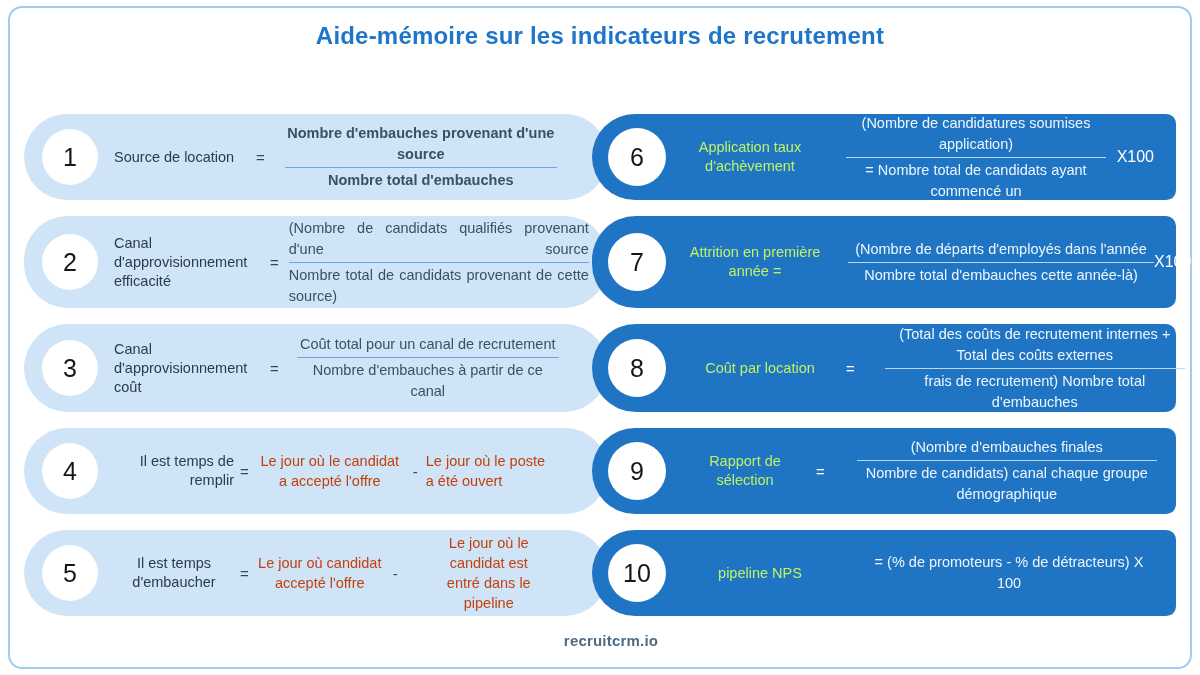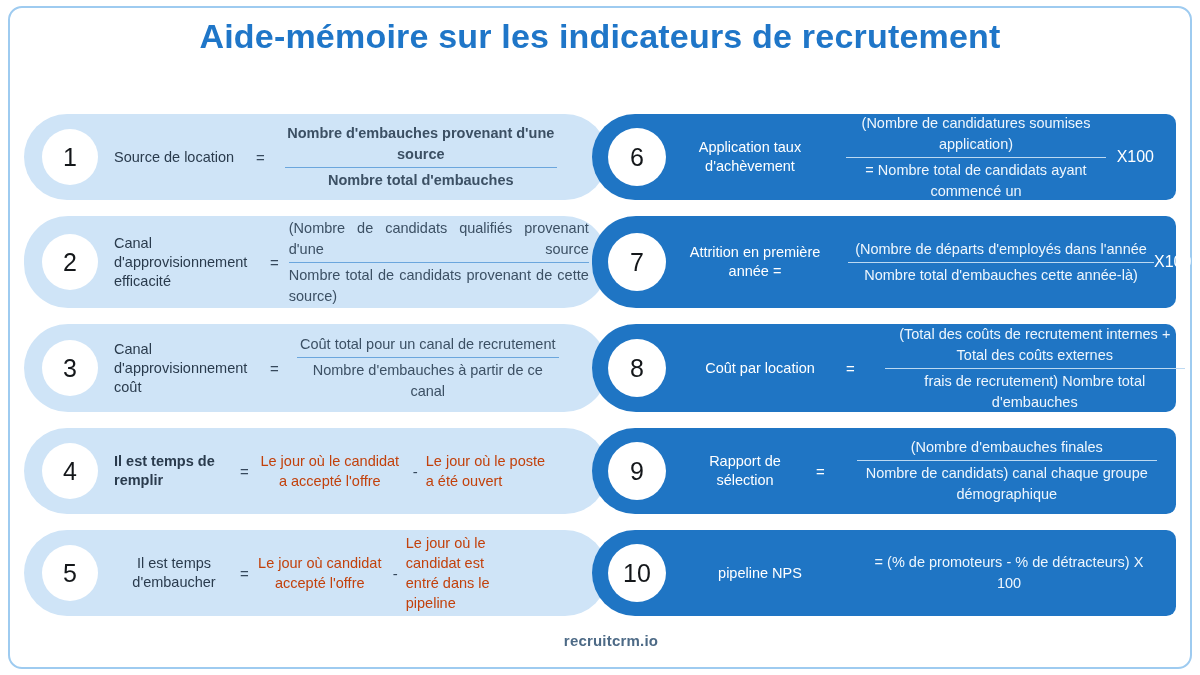--- a/index.html
+++ b/index.html
@@ -21,21 +21,21 @@
     border:2px solid #9ecbf0;
     border-radius:14px;
     box-sizing:border-box;
   }
   .title{
     position:absolute;
     left:180px;top:14px;width:840px;
     text-align:center;
     color:#1f76c8;
     font-weight:bold;
-    font-size:34px;
+    font-size:24px;
     line-height:44px;
     letter-spacing:0.2px;
   }
 
   .rows{
     position:absolute;
     left:24px;top:114px;right:24px;
   }
   .row{
     position:relative;
@@ -82,29 +82,29 @@
   }
 
   .label{
     flex:0 0 auto;
     font-size:14.5px;
     line-height:19px;
     color:#2a3b4d;
     margin-left:16px;
   }
   .pill.right .label{
-    color:#ffffff;
+    color:#bef264;
     text-align:center;
     margin-left:14px;
   }
 
   .lbl-w1{width:136px;}
   .lbl-w2{width:150px;}
   .lbl-w3{width:150px;}
-  .lbl-w4{width:120px;text-align:left;font-weight:bold;}
+  .lbl-w4{width:120px;text-align:right;}
   .lbl-w5{width:120px;text-align:center;}
   .rlbl-w6{width:140px;}
   .rlbl-w7{width:150px;}
   .rlbl-w8{width:160px;}
   .rlbl-w9{width:130px;}
   .rlbl-w10{width:160px;text-align:left;}
 
   .eq{
     flex:0 0 auto;
     font-size:15px;
@@ -286,21 +286,21 @@
       </div>
     </div>
 
     <div class="row r5">
       <div class="pill left">
         <div class="badge">5</div>
         <div class="label lbl-w5">Il est temps d'embaucher</div>
         <div class="eq">=</div>
         <div class="term" style="width:130px;">Le jour où candidat accepté l'offre</div>
         <div class="op">-</div>
-        <div class="term" style="width:110px;text-align:left;">Le jour où le candidat est entré dans le pipeline</div>
+        <div class="term" style="width:110px;text-align:center;margin-left:28px;">Le jour où le candidat est entré dans le pipeline</div>
       </div>
       <div class="pill right">
         <div class="badge">10</div>
         <div class="label rlbl-w10">pipeline NPS</div>
         <div class="frac f10">
           <span class="num">= (% de promoteurs - % de détracteurs) X 100</span>
         </div>
       </div>
     </div>
 

